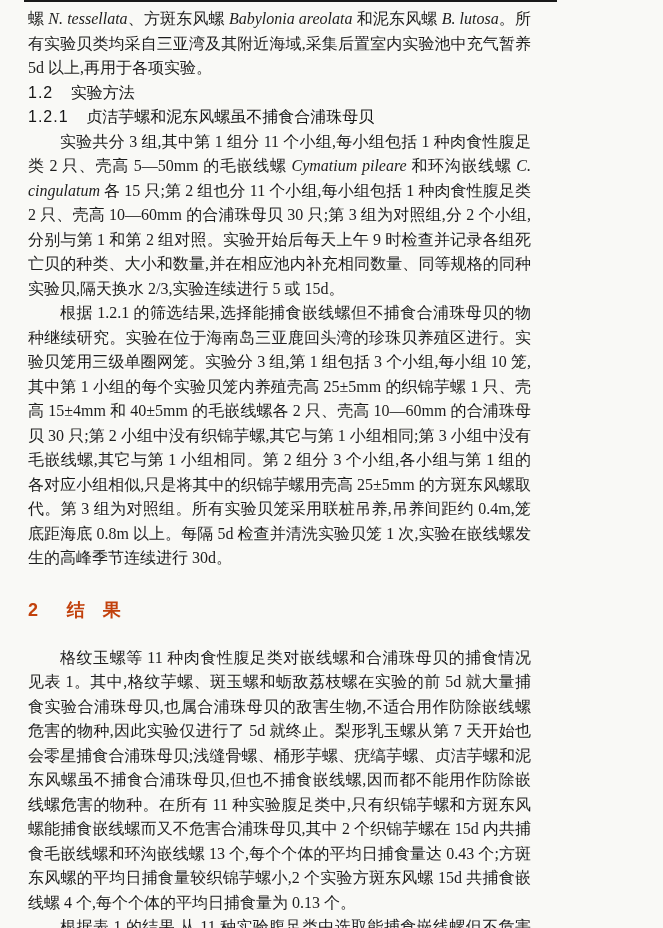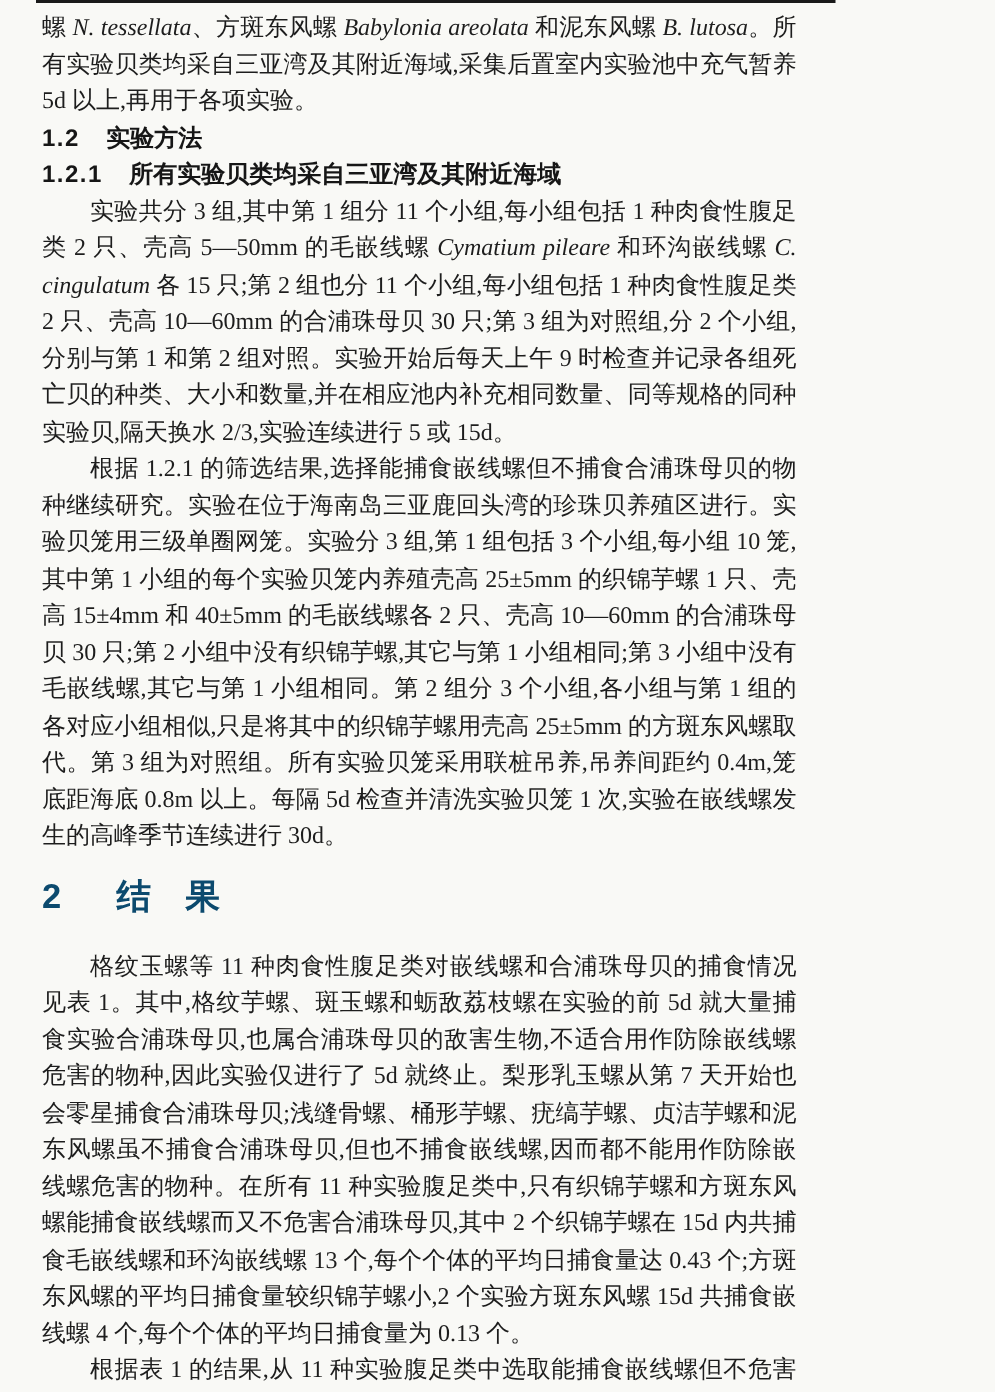--- a/index.html
+++ b/index.html
@@ -36,50 +36,50 @@
     font-size: 16px;
     line-height: 24.5px;
     text-align: justify;
     text-indent: 2em;
   }
   p.body.continuation { text-indent: 0; }
   .latin-italic { font-style: italic; }
   h3.subheading {
     margin: 0;
     font-family: "Liberation Sans", "DejaVu Sans", sans-serif;
-    font-weight: 700;
+    font-weight: 400;
     font-size: 16px;
     line-height: 24.5px;
     color: #161616;
   }
   h3.subheading .hnum { margin-right: 1.1em; letter-spacing: 1px; }
   h2.section-heading {
-    margin: 13px 0 23px 0;
+    margin: 26px 0 23px 0;
     font-family: "Liberation Sans", "DejaVu Sans", sans-serif;
     font-weight: 700;
-    font-size: 23px;
+    font-size: 18px;
     line-height: 26px;
-    color: #0c4a6e;
+    color: #c2410c;
   }
   h2.section-heading .hnum { margin-right: 1.6em; }
 </style>
 </head>
 <body>
 
 <div class="page">
   <div class="top-rule"></div>
 
   <p class="body continuation"><span>螺 </span><span class="latin-italic">N. tessellata</span><span>、方斑东风螺 </span><span class="latin-italic">Babylonia areolata</span><span> 和泥东风螺 </span><span class="latin-italic">B. lutosa</span><span>。所有实验贝类均采自三亚湾及其附近海域,采集后置室内实验池中充气暂养 5d 以上,再用于各项实验。</span></p>
 
   <h3 class="subheading">
     <span class="hnum">1.2</span><span>实验方法</span>
   </h3>
 
   <h3 class="subheading">
-    <span class="hnum">1.2.1</span><span>所有实验贝类均采自三亚湾及其附近海域</span>
+    <span class="hnum">1.2.1</span><span>贞洁芋螺和泥东风螺虽不捕食合浦珠母贝</span>
   </h3>
 
   <p class="body"><span>实验共分 3 组,其中第 1 组分 11 个小组,每小组包括 1 种肉食性腹足类 2 只、壳高 5—50mm 的毛嵌线螺 </span><span class="latin-italic">Cymatium pileare</span><span> 和环沟嵌线螺 </span><span class="latin-italic">C. cingulatum</span><span> 各 15 只;第 2 组也分 11 个小组,每小组包括 1 种肉食性腹足类 2 只、壳高 10—60mm 的合浦珠母贝 30 只;第 3 组为对照组,分 2 个小组,分别与第 1 和第 2 组对照。实验开始后每天上午 9 时检查并记录各组死亡贝的种类、大小和数量,并在相应池内补充相同数量、同等规格的同种实验贝,隔天换水 2/3,实验连续进行 5 或 15d。</span></p>
 
 
   <p class="body"><span>根据 1.2.1 的筛选结果,选择能捕食嵌线螺但不捕食合浦珠母贝的物种继续研究。实验在位于海南岛三亚鹿回头湾的珍珠贝养殖区进行。实验贝笼用三级单圈网笼。实验分 3 组,第 1 组包括 3 个小组,每小组 10 笼,其中第 1 小组的每个实验贝笼内养殖壳高 25±5mm 的织锦芋螺 1 只、壳高 15±4mm 和 40±5mm 的毛嵌线螺各 2 只、壳高 10—60mm 的合浦珠母贝 30 只;第 2 小组中没有织锦芋螺,其它与第 1 小组相同;第 3 小组中没有毛嵌线螺,其它与第 1 小组相同。第 2 组分 3 个小组,各小组与第 1 组的各对应小组相似,只是将其中的织锦芋螺用壳高 25±5mm 的方斑东风螺取代。第 3 组为对照组。所有实验贝笼采用联桩吊养,吊养间距约 0.4m,笼底距海底 0.8m 以上。每隔 5d 检查并清洗实验贝笼 1 次,实验在嵌线螺发生的高峰季节连续进行 30d。</span></p>
 
   <h2 class="section-heading">
     <span class="hnum">2</span><span>结　果</span>
   </h2>

